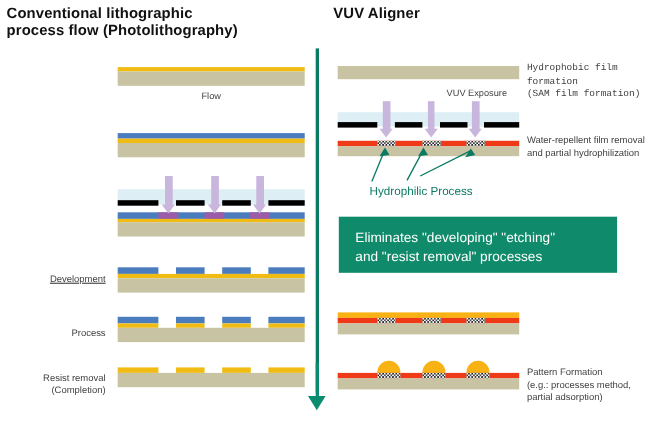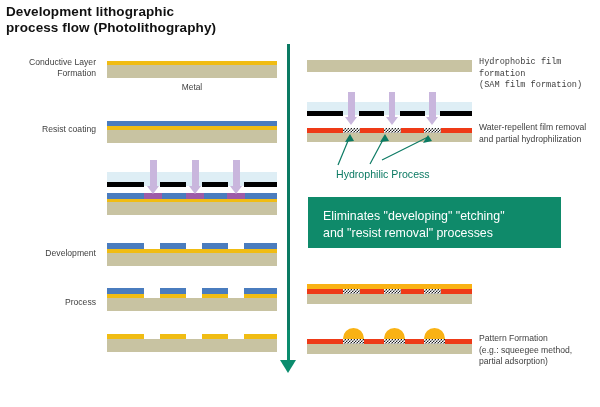--- a/index.html
+++ b/index.html
@@ -75,36 +75,34 @@
 
   
   .hydro-text{font-size:10.6px;color:#0b7a63;white-space:nowrap;}
   .callout-svg{position:absolute;left:0;top:0;pointer-events:none;}
 </style>
 </head>
 <body>
 
 <div class="stage">
 
-  <div class="abs col-title" style="left:6px;top:4px;width:278px;">Development  lithographic
+  <div class="abs col-title" style="left:6px;top:4px;width:278px;">Conventional  lithographic
 process flow (Photolithography)</div>
+  <div class="abs col-title" style="left:303px;top:4px;width:200px;">VUV Aligner</div>
 
   <div class="abs divider" style="left:287px;top:44px;width:2.6px;height:313px;"></div>
   <div class="abs flow-shaft" style="left:287px;top:330px;width:2.6px;height:33px;"></div>
   <div class="abs flow-head" style="left:280.3px;top:360px;"></div>
 
-  <div class="abs row-label" style="left:0px;top:57px;width:96px;">Conductive Layer
-Formation</div>
   <div class="abs" style="left:107px;top:61px;width:170px;height:19px;">
     <div class="lay copper" style="left:0;top:0;width:170px;height:4px;"></div>
     <div class="lay board" style="left:0;top:4px;width:170px;height:13px;"></div>
   </div>
-  <div class="abs inline-note" style="left:107px;top:82px;width:170px;text-align:center;">Metal</div>
-
-  <div class="abs row-label" style="left:0px;top:124px;width:96px;">Resist coating</div>
+  <div class="abs inline-note" style="left:107px;top:82px;width:170px;text-align:center;">Flow</div>
+
   <div class="abs" style="left:107px;top:121px;width:170px;height:24px;">
     <div class="lay resist" style="left:0;top:0;width:170px;height:5px;"></div>
     <div class="lay copper" style="left:0;top:5px;width:170px;height:3.5px;"></div>
     <div class="lay board" style="left:0;top:8.5px;width:170px;height:13px;"></div>
   </div>
 
   <div class="abs" style="left:107px;top:160px;width:170px;height:50px;">
 
     <div class="lay mask-glass" style="left:0;top:12px;width:170px;height:14px;"></div>
 
@@ -121,21 +119,21 @@
     <div class="lay board" style="left:0;top:42px;width:170px;height:13px;"></div>
 
     <div class="beam" style="left:42.5px;top:0px;width:7px;height:27px;"></div>
     <div class="beam-head" style="left:40px;top:26px;"></div>
     <div class="beam" style="left:84.5px;top:0px;width:7px;height:27px;"></div>
     <div class="beam-head" style="left:82px;top:26px;"></div>
     <div class="beam" style="left:125.5px;top:0px;width:7px;height:27px;"></div>
     <div class="beam-head" style="left:123px;top:26px;"></div>
   </div>
 
-  <div class="abs row-label" style="left:0px;top:248px;width:96px;">Development</div>
+  <div class="abs row-label" style="left:0px;top:248px;width:96px;text-decoration:underline;">Development</div>
   <div class="abs" style="left:107px;top:243px;width:170px;height:26px;">
     <div class="lay resist" style="left:0px;top:0px;width:37px;height:5.5px;"></div>
     <div class="lay resist" style="left:53px;top:0px;width:26px;height:5.5px;"></div>
     <div class="lay resist" style="left:95px;top:0px;width:26px;height:5.5px;"></div>
     <div class="lay resist" style="left:137px;top:0px;width:33px;height:5.5px;"></div>
     <div class="lay copper" style="left:0;top:5.5px;width:170px;height:4px;"></div>
     <div class="lay board" style="left:0;top:9.5px;width:170px;height:13px;"></div>
   </div>
 
   <div class="abs row-label" style="left:0px;top:297px;width:96px;">Process</div>
@@ -144,34 +142,37 @@
     <div class="lay resist" style="left:53px;top:0px;width:26px;height:5.5px;"></div>
     <div class="lay resist" style="left:95px;top:0px;width:26px;height:5.5px;"></div>
     <div class="lay resist" style="left:137px;top:0px;width:33px;height:5.5px;"></div>
     <div class="lay copper" style="left:0px;top:5.5px;width:37px;height:4.5px;"></div>
     <div class="lay copper" style="left:53px;top:5.5px;width:26px;height:4.5px;"></div>
     <div class="lay copper" style="left:95px;top:5.5px;width:26px;height:4.5px;"></div>
     <div class="lay copper" style="left:137px;top:5.5px;width:33px;height:4.5px;"></div>
     <div class="lay board" style="left:0;top:10px;width:170px;height:13px;"></div>
   </div>
 
+  <div class="abs row-label" style="left:0px;top:338px;width:96px;">Resist removal
+(Completion)</div>
   <div class="abs" style="left:107px;top:334px;width:170px;height:24px;">
     <div class="lay copper" style="left:0px;top:0px;width:37px;height:4.5px;"></div>
     <div class="lay copper" style="left:53px;top:0px;width:26px;height:4.5px;"></div>
     <div class="lay copper" style="left:95px;top:0px;width:26px;height:4.5px;"></div>
     <div class="lay copper" style="left:137px;top:0px;width:33px;height:4.5px;"></div>
     <div class="lay board" style="left:0;top:4.5px;width:170px;height:13px;"></div>
   </div>
 
   <div class="abs" style="left:307px;top:60px;width:165px;height:14px;">
     <div class="lay samfilm" style="left:0;top:0;width:165px;height:12px;"></div>
   </div>
   <div class="abs right-label" style="left:479px;top:57px;width:120px;font-family:Liberation Mono, monospace;">Hydrophobic film formation
 (SAM film formation)</div>
 
+  <div class="abs inline-note" style="left:406px;top:79px;width:90px;">VUV Exposure</div>
   <div class="abs" style="left:307px;top:92px;width:165px;height:52px;">
     <div class="lay mask-glass" style="left:0;top:10px;width:165px;height:13px;"></div>
     <div class="lay chrome" style="left:0px;top:19px;width:36px;height:4.5px;"></div>
     <div class="lay chrome" style="left:52px;top:19px;width:25px;height:4.5px;"></div>
     <div class="lay chrome" style="left:93px;top:19px;width:25px;height:4.5px;"></div>
     <div class="lay chrome" style="left:133px;top:19px;width:32px;height:4.5px;"></div>
 
     <div class="lay redfilm" style="left:0;top:36px;width:165px;height:5px;"></div>
     <div class="lay checker" style="left:36px;top:36px;width:17px;height:5px;"></div>
     <div class="lay checker" style="left:77px;top:36px;width:17px;height:5px;"></div>
@@ -218,16 +219,16 @@
     <div class="lay" style="left:36px;top:0px;width:21px;height:13px;background:#f9b214;border-radius:11px 11px 0 0;"></div>
     <div class="lay" style="left:77px;top:0px;width:21px;height:13px;background:#f9b214;border-radius:11px 11px 0 0;"></div>
     <div class="lay" style="left:117px;top:0px;width:21px;height:13px;background:#f9b214;border-radius:11px 11px 0 0;"></div>
     <div class="lay redfilm" style="left:0;top:11px;width:165px;height:4.5px;"></div>
     <div class="lay checker" style="left:36px;top:11px;width:21px;height:5px;"></div>
     <div class="lay checker" style="left:77px;top:11px;width:21px;height:5px;"></div>
     <div class="lay checker" style="left:117px;top:11px;width:21px;height:5px;"></div>
     <div class="lay board" style="left:0;top:16px;width:165px;height:10px;"></div>
   </div>
   <div class="abs right-label" style="left:479px;top:333px;width:120px;">Pattern Formation
- (e.g.: squeegee method,
+ (e.g.: processes method,
 partial adsorption)</div>
 
 </div>
 
 </body></html>

